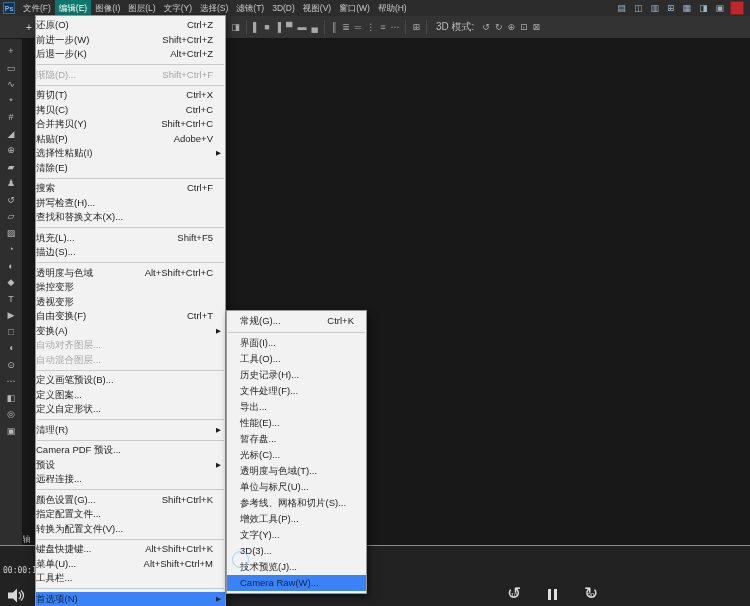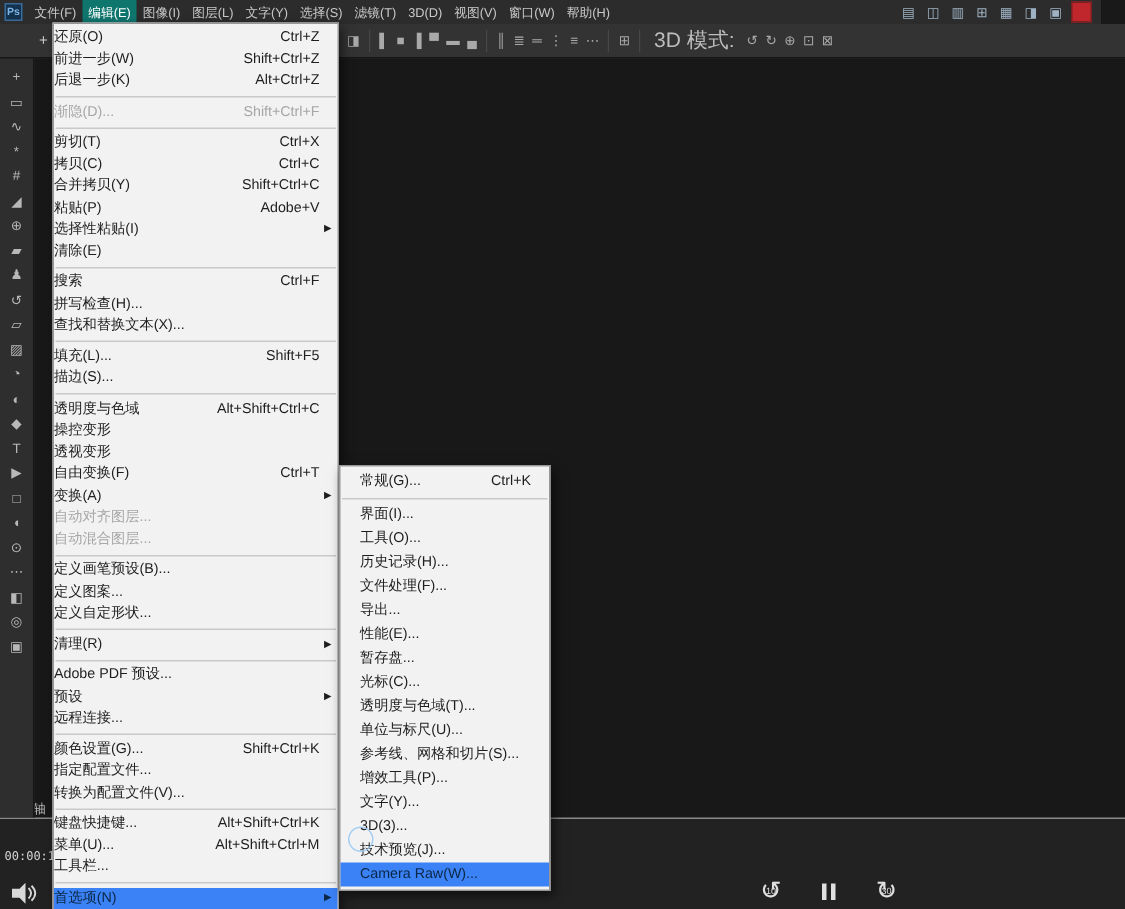--- a/index.html
+++ b/index.html
@@ -1,35 +1,35 @@
 <!DOCTYPE html>
 <html><head>
 <meta charset="utf-8">
 <style>
   *{box-sizing:border-box;margin:0;padding:0}
   body{margin:0;background:#111;font-family:"Liberation Sans","DejaVu Sans",sans-serif}
   #stage{position:relative;width:750px;height:606px;overflow:hidden;background:#191919}
 
   
-  .menubar{position:absolute;left:0;top:0;right:16px;height:16px;background:#2c2c2c;display:flex;align-items:center;color:#c9c9c9;font-size:8.5px;z-index:5}
+  .menubar{position:absolute;left:0;top:0;right:0;height:16px;background:#2c2c2c;display:flex;align-items:center;color:#c9c9c9;font-size:8.5px;z-index:5}
   .appicon{width:12px;height:12px;margin:0 4px 0 3px;background:#12324f;color:#7fb4e6;font-size:7px;font-weight:bold;display:flex;align-items:center;justify-content:center;border:1px solid #3a6a96;flex:0 0 auto}
   .mbi{padding:0 4px;line-height:16px;white-space:nowrap;cursor:default}
   .mbi.act{background:#0f766e;color:#fff}
   .mb-right{margin-left:auto;display:flex;align-items:center;gap:8px;padding-right:6px}
   .mb-ric{color:#9fb3c4;font-size:9px}
   .swatch{width:14px;height:14px;border:1px solid #7a2020}
 
   
   .optionsbar{position:absolute;left:0;top:16px;right:0;height:23px;background:#333;border-bottom:1px solid #161616;display:flex;align-items:center;color:#b5b5b5;z-index:4}
   .ob-tool{margin-left:26px;font-size:10px;color:#cfcfcf}
   .ob-groups{display:flex;align-items:center;margin-left:180px}
   .ogroup{display:flex;gap:5px;align-items:center;padding:0 6px}
   .odiv{width:1px;height:15px;background:#1f1f1f;border-right:1px solid #474747}
   .oicon{font-size:9px;color:#a9a9a9;line-height:12px}
-  .olabel{font-size:14px;color:#bdbdbd;padding:0 3px;white-space:nowrap}
+  .olabel{font-size:10px;color:#bdbdbd;padding:0 3px;white-space:nowrap}
 
   
   .toolbar{position:absolute;left:0;top:39px;width:23px;bottom:61px;background:#2e2e2e;border-right:1px solid #161616;display:flex;flex-direction:column;align-items:center;padding-top:7px;gap:6.5px;z-index:3}
   .tool{font-size:9px;color:#b8b8b8;height:10px;line-height:10px;cursor:default}
 
   
   .canvas{position:absolute;left:23px;top:39px;right:0;height:506px;background:#181818}
 
   
   .timeline-panel{position:absolute;left:0;top:546px;right:0;bottom:0;background:#222}
@@ -216,21 +216,21 @@
       <div class="mi"><span class="lbl">变换(A)</span><span class="arr">▶</span></div>
       <div class="mi dis"><span class="lbl">自动对齐图层...</span></div>
       <div class="mi dis"><span class="lbl">自动混合图层...</span></div>
       <div class="msep"></div>
       <div class="mi"><span class="lbl">定义画笔预设(B)...</span></div>
       <div class="mi"><span class="lbl">定义图案...</span></div>
       <div class="mi"><span class="lbl">定义自定形状...</span></div>
       <div class="msep"></div>
       <div class="mi"><span class="lbl">清理(R)</span><span class="arr">▶</span></div>
       <div class="msep"></div>
-      <div class="mi"><span class="lbl">Adobe PDF 预设...</span></div>
+      <div class="mi"><span class="lbl">Camera PDF 预设...</span></div>
       <div class="mi"><span class="lbl">预设</span><span class="arr">▶</span></div>
       <div class="mi"><span class="lbl">远程连接...</span></div>
       <div class="msep"></div>
       <div class="mi"><span class="lbl">颜色设置(G)...</span><span class="sc">Shift+Ctrl+K</span></div>
       <div class="mi"><span class="lbl">指定配置文件...</span></div>
       <div class="mi"><span class="lbl">转换为配置文件(V)...</span></div>
       <div class="msep"></div>
       <div class="mi"><span class="lbl">键盘快捷键...</span><span class="sc">Alt+Shift+Ctrl+K</span></div>
       <div class="mi"><span class="lbl">菜单(U)...</span><span class="sc">Alt+Shift+Ctrl+M</span></div>
       <div class="mi"><span class="lbl">工具栏...</span></div>

